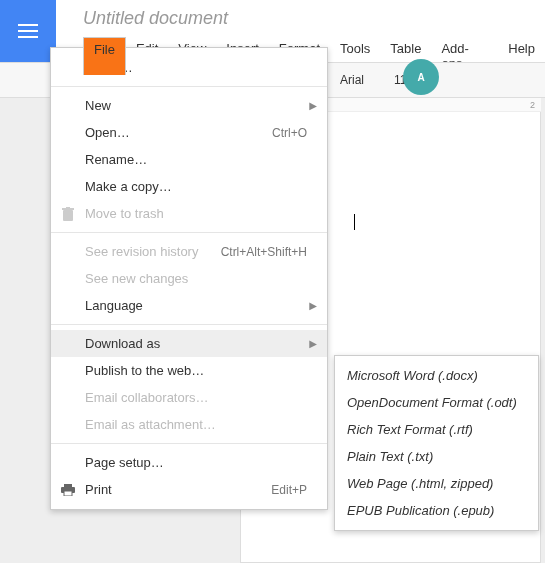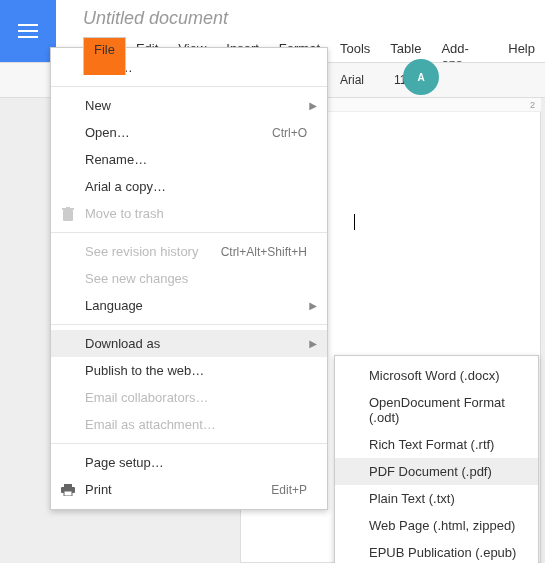--- a/index.html
+++ b/index.html
@@ -17,21 +17,21 @@
 .file-menu { position: absolute; top: 47px; left: 50px; width: 278px; background: #fff; border: 1px solid #ccc; box-shadow: 0 2px 6px rgba(0,0,0,0.2); z-index: 15; padding: 6px 0; }
 .menu-item { display: flex; align-items: center; padding: 6px 20px 6px 34px; font-size: 13px; color: #333; cursor: pointer; position: relative; min-height: 26px; }
 .menu-item.disabled { color: #bbb; cursor: default; }
 .menu-item .label { flex: 1; }
 .menu-item .shortcut { color: #777; font-size: 12px; }
 .menu-item .arrow { position: absolute; right: 10px; color: #888; font-size: 10px; }
 .menu-item.highlighted { background: #eee; }
 .menu-sep { height: 1px; background: #e5e5e5; margin: 5px 0; }
 .menu-icon { position: absolute; left: 8px; width: 18px; display: flex; align-items: center; justify-content: center; color: #888; }
 .submenu { position: absolute; top: 355px; left: 334px; width: 205px; background: #fff; border: 1px solid #ccc; box-shadow: 0 2px 6px rgba(0,0,0,0.2); z-index: 20; padding: 6px 0; }
-.submenu .menu-item { padding-left: 34px; }
+.submenu .menu-item { padding-left: 12px; font-style: italic; }
 .submenu .menu-item.highlighted { background: #eee; }
 .document-canvas { position: absolute; top: 98px; left: 240px; right: 4px; bottom: 0; background: #fff; border: 1px solid #ddd; }
 .document-bg { position: absolute; top: 98px; left: 0; right: 0; bottom: 0; background: #eee; }
 .text-cursor { position: absolute; top: 214px; left: 354px; width: 1px; height: 16px; background: #000; z-index: 5; }
 .watermark { position: absolute; top: 56px; right: 6px; width: 136px; height: 42px; z-index: 2; display:flex; align-items:center; gap:4px; }
 .watermark-logo { width:36px; height:36px; background:#4aa; border-radius:50%; display:flex; align-items:center; justify-content:center; color:#fff; font-size:10px; font-weight:bold; }
 .watermark-text { font-size:12px; font-weight:bold; color:#2d7ea8; line-height:1; }
 .watermark-sub { font-size:7px; color:#888; letter-spacing:0.5px; }
 .ruler { position: absolute; top: 98px; left: 240px; right: 4px; height: 14px; background: #fafafa; border-bottom: 1px solid #eee; font-size: 9px; color: #999; display: flex; justify-content: flex-end; padding-right: 6px; align-items:center; }
 </style>
@@ -88,21 +88,21 @@
       <span class="arrow">▶</span>
     </div>
   <div class="menu-item">
       <span class="label">Open…</span>
       <span class="shortcut">Ctrl+O</span>
     </div>
   <div class="menu-item">
       <span class="label">Rename…</span>
     </div>
   <div class="menu-item">
-      <span class="label">Arial a copy…</span>
+      <span class="label">Make a copy…</span>
     </div>
   <div class="menu-item disabled">
     <span class="menu-icon">
         <svg width="12" height="14" viewBox="0 0 12 14" fill="#ccc">
           <rect x="1" y="3" width="10" height="11" rx="1"></rect>
           <rect x="0" y="1" width="12" height="2"></rect>
           <rect x="4" y="0" width="4" height="1"></rect>
         </svg>
       </span>
     <span class="label">Move to trash</span>
@@ -153,23 +153,20 @@
 <div class="submenu">
   <div class="menu-item">
       <span class="label">Microsoft Word (.docx)</span>
     </div>
   <div class="menu-item">
       <span class="label">OpenDocument Format (.odt)</span>
     </div>
   <div class="menu-item">
       <span class="label">Rich Text Format (.rtf)</span>
     </div>
-  <div class="menu-item highlighted">
-      <span class="label">PDF Document (.pdf)</span>
-    </div>
   <div class="menu-item">
       <span class="label">Plain Text (.txt)</span>
     </div>
   <div class="menu-item">
       <span class="label">Web Page (.html, zipped)</span>
     </div>
   <div class="menu-item">
       <span class="label">EPUB Publication (.epub)</span>
     </div>
 </div>

